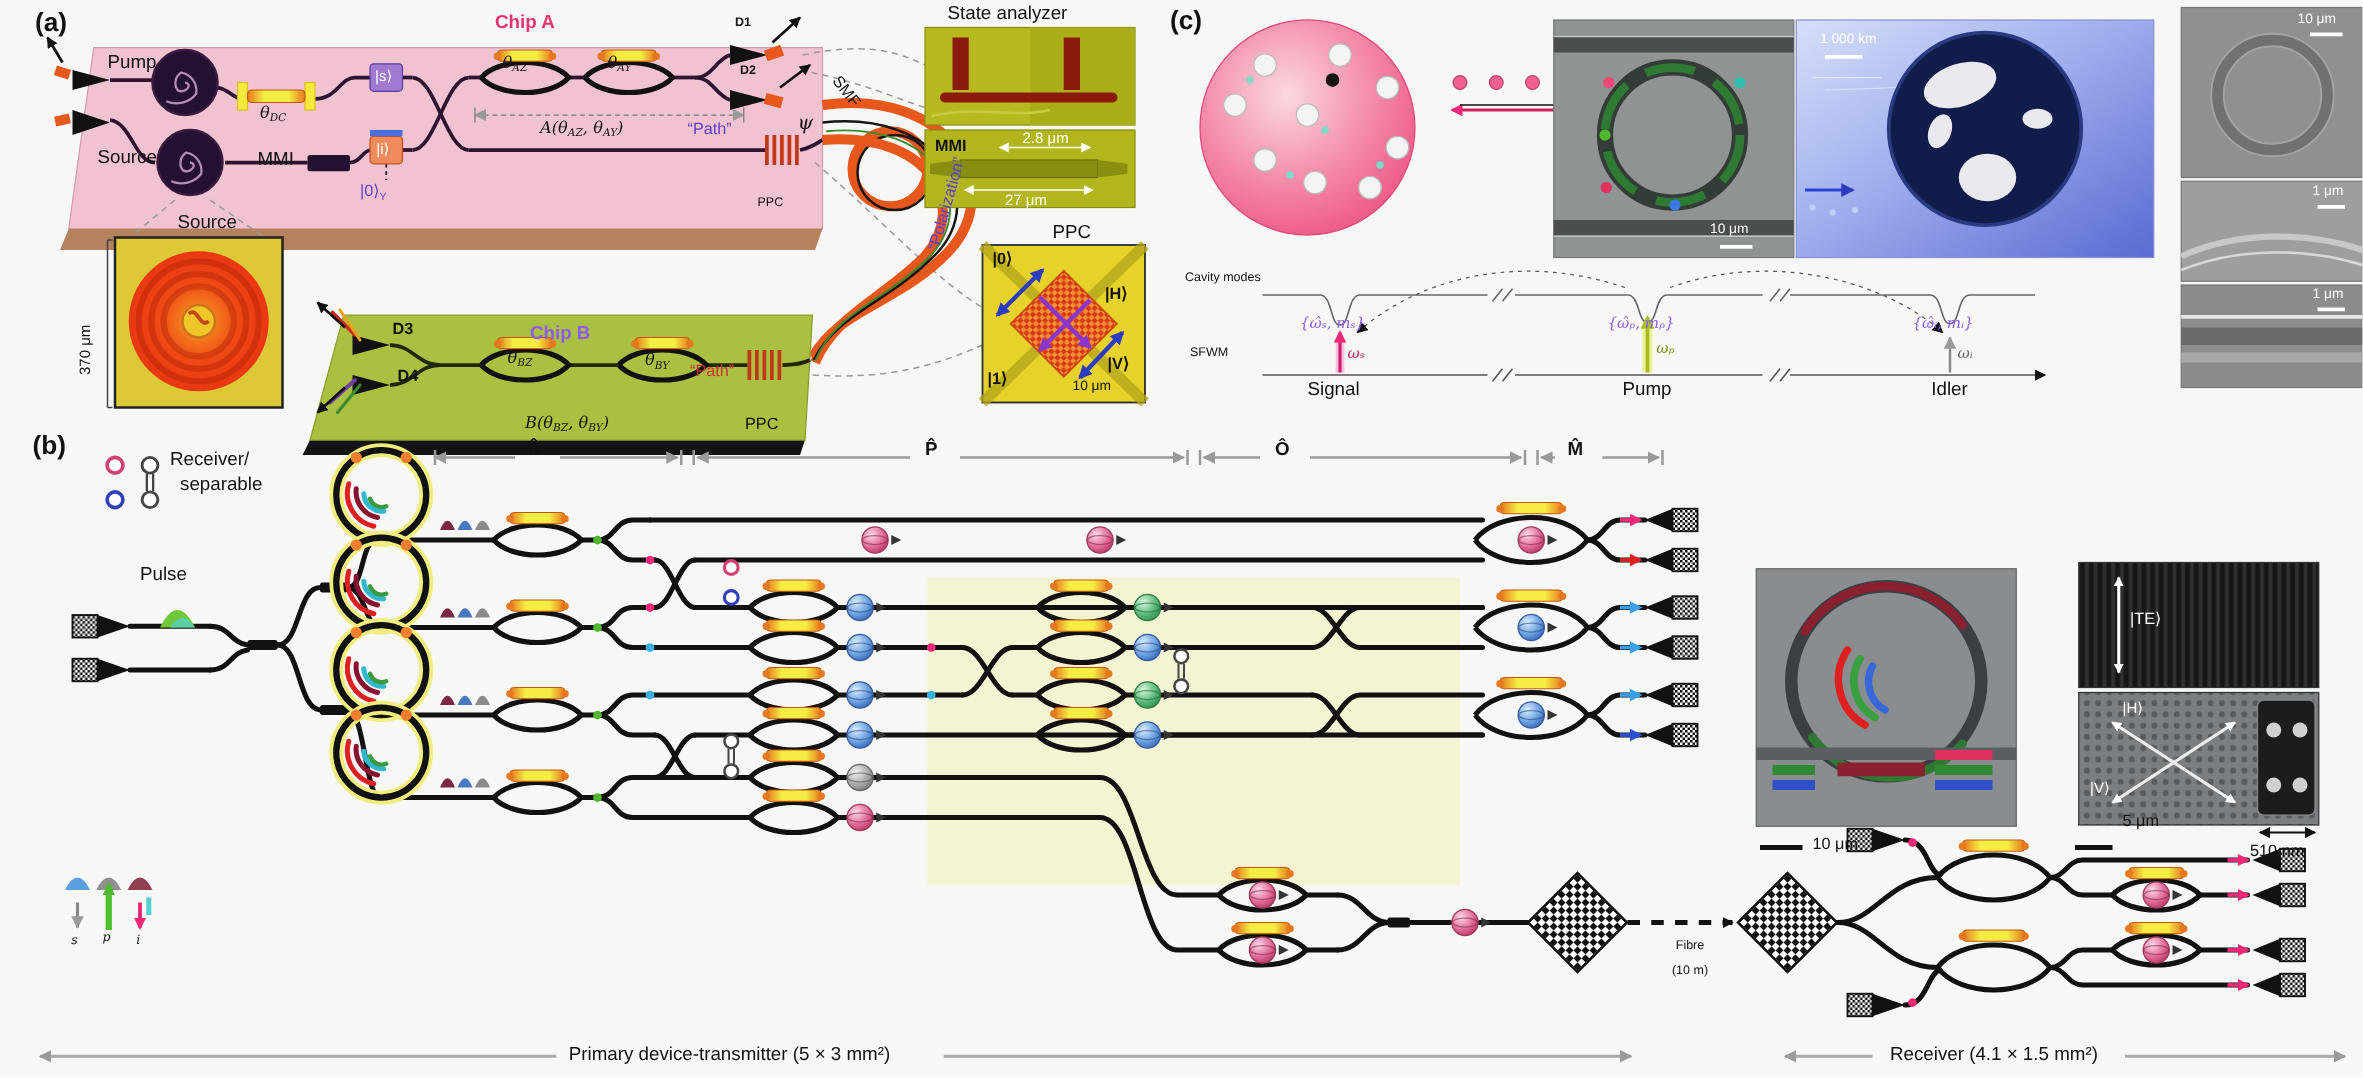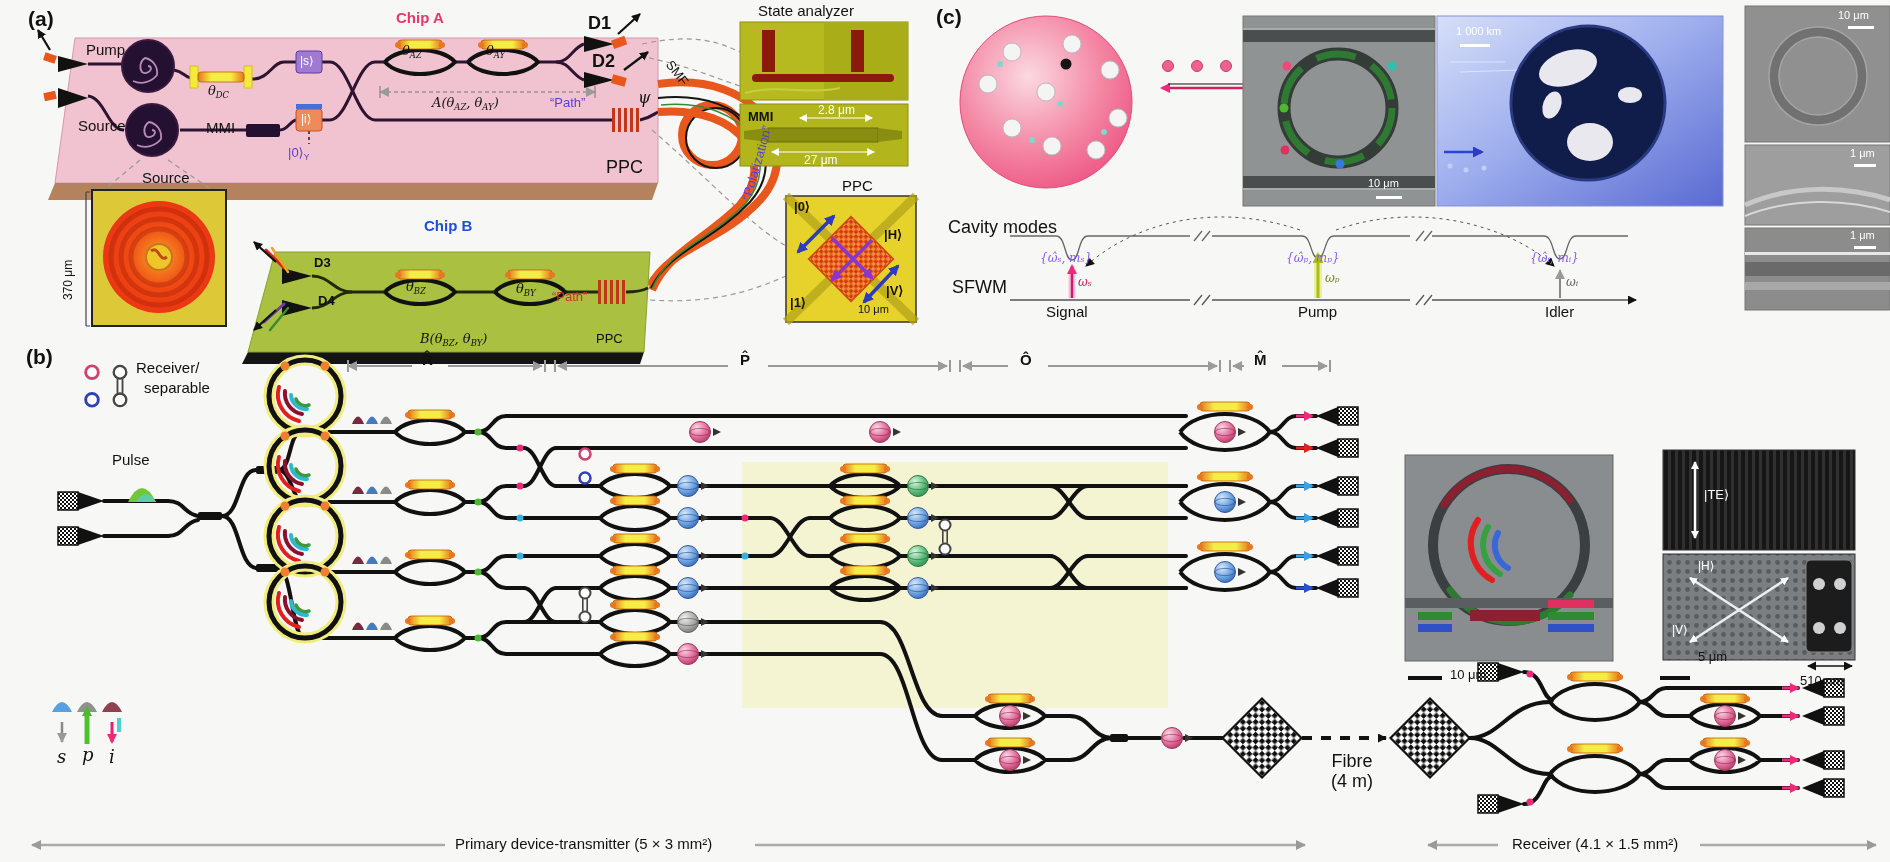--- a/index.html
+++ b/index.html
@@ -2,28 +2,28 @@
 <html><head>
 <meta charset="utf-8">
 <style>
   html,body{margin:0;padding:0;background:#ffffff;}
   .fig{position:relative;width:1890px;height:862px;background:#f7f7f5;overflow:hidden;
        font-family:"Liberation Sans",sans-serif;}
   .fig svg{position:absolute;left:0;top:0;}
   .lbl{position:absolute;color:#111;white-space:nowrap;line-height:1.05;
        font-family:"Liberation Sans",sans-serif;}
   .tag{font-size:21px;font-weight:bold;}
-  .s15{font-size:15px;} .s14{font-size:18px;} .s13{font-size:13px;}
+  .s15{font-size:15px;} .s14{font-size:10px;} .s13{font-size:13px;}
   .s12{font-size:12px;} .s11{font-size:11px;}
   .b{font-weight:bold;}
   .w{color:#fff;}
   .m{font-family:"DejaVu Serif",serif;font-style:italic;}
   .m .sub, .sub{font-size:0.65em;vertical-align:-0.35em;}
   .ctr{text-align:center;}
-  .pink{color:#e8356d;text-align:right;} .oliv{color:#1d4ed8;} .purp{color:#5b3fd0;}
+  .pink{color:#e8356d;text-align:right;} .oliv{color:#8b5cf6;margin-top:41px;} .purp{color:#5b3fd0;}
   .redl{color:#d03030;} .gy{color:#8b5cf6;}
 </style>
 </head>
 <body>
 
 <div class="fig">
 
 <svg width="1890" height="862" viewBox="0 0 1890 862">
 <defs>
   <linearGradient id="gHeat" x1="0" y1="0" x2="1" y2="0">
@@ -809,21 +809,21 @@
 <div class="lbl s15" style="left:144px;top:380px">separable</div>
 <div class="lbl s15" style="left:112px;top:452px">Pulse</div>
 <div class="lbl s14 m" style="left:57px;top:748px">s</div>
 <div class="lbl s14 m" style="left:82px;top:746px">p</div>
 <div class="lbl s14 m" style="left:109px;top:748px">i</div>
 <div class="lbl s15 b" style="left:422px;top:352px">R̂</div>
 <div class="lbl s15 b" style="left:740px;top:352px">P̂</div>
 <div class="lbl s15 b" style="left:1020px;top:352px">Ô</div>
 <div class="lbl s15 b" style="left:1254px;top:352px">M̂</div>
 <div class="lbl s14 ctr" style="left:1312px;top:752px;width:80px">Fibre</div>
-<div class="lbl s14 ctr" style="left:1312px;top:772px;width:80px">(4 m)</div>
+<div class="lbl s14 ctr" style="left:1312px;top:772px;width:80px">(10 m)</div>
 <div class="lbl s15" style="left:455px;top:836px">Primary device-transmitter (5 × 3 mm²)</div>
 <div class="lbl s15" style="left:1512px;top:836px">Receiver (4.1 × 1.5 mm²)</div>
 <div class="lbl s13" style="left:1450px;top:668px">10 μm</div>
 <div class="lbl s13 w" style="left:1704px;top:488px">|TE⟩</div>
 <div class="lbl s12 w" style="left:1698px;top:560px">|H⟩</div>
 <div class="lbl s12 w" style="left:1672px;top:624px">|V⟩</div>
 <div class="lbl s13" style="left:1698px;top:650px">5 μm</div>
 <div class="lbl s13" style="left:1800px;top:674px">510 nm</div>
 
 <div class="lbl tag" style="left:936px;top:6px">(c)</div>

